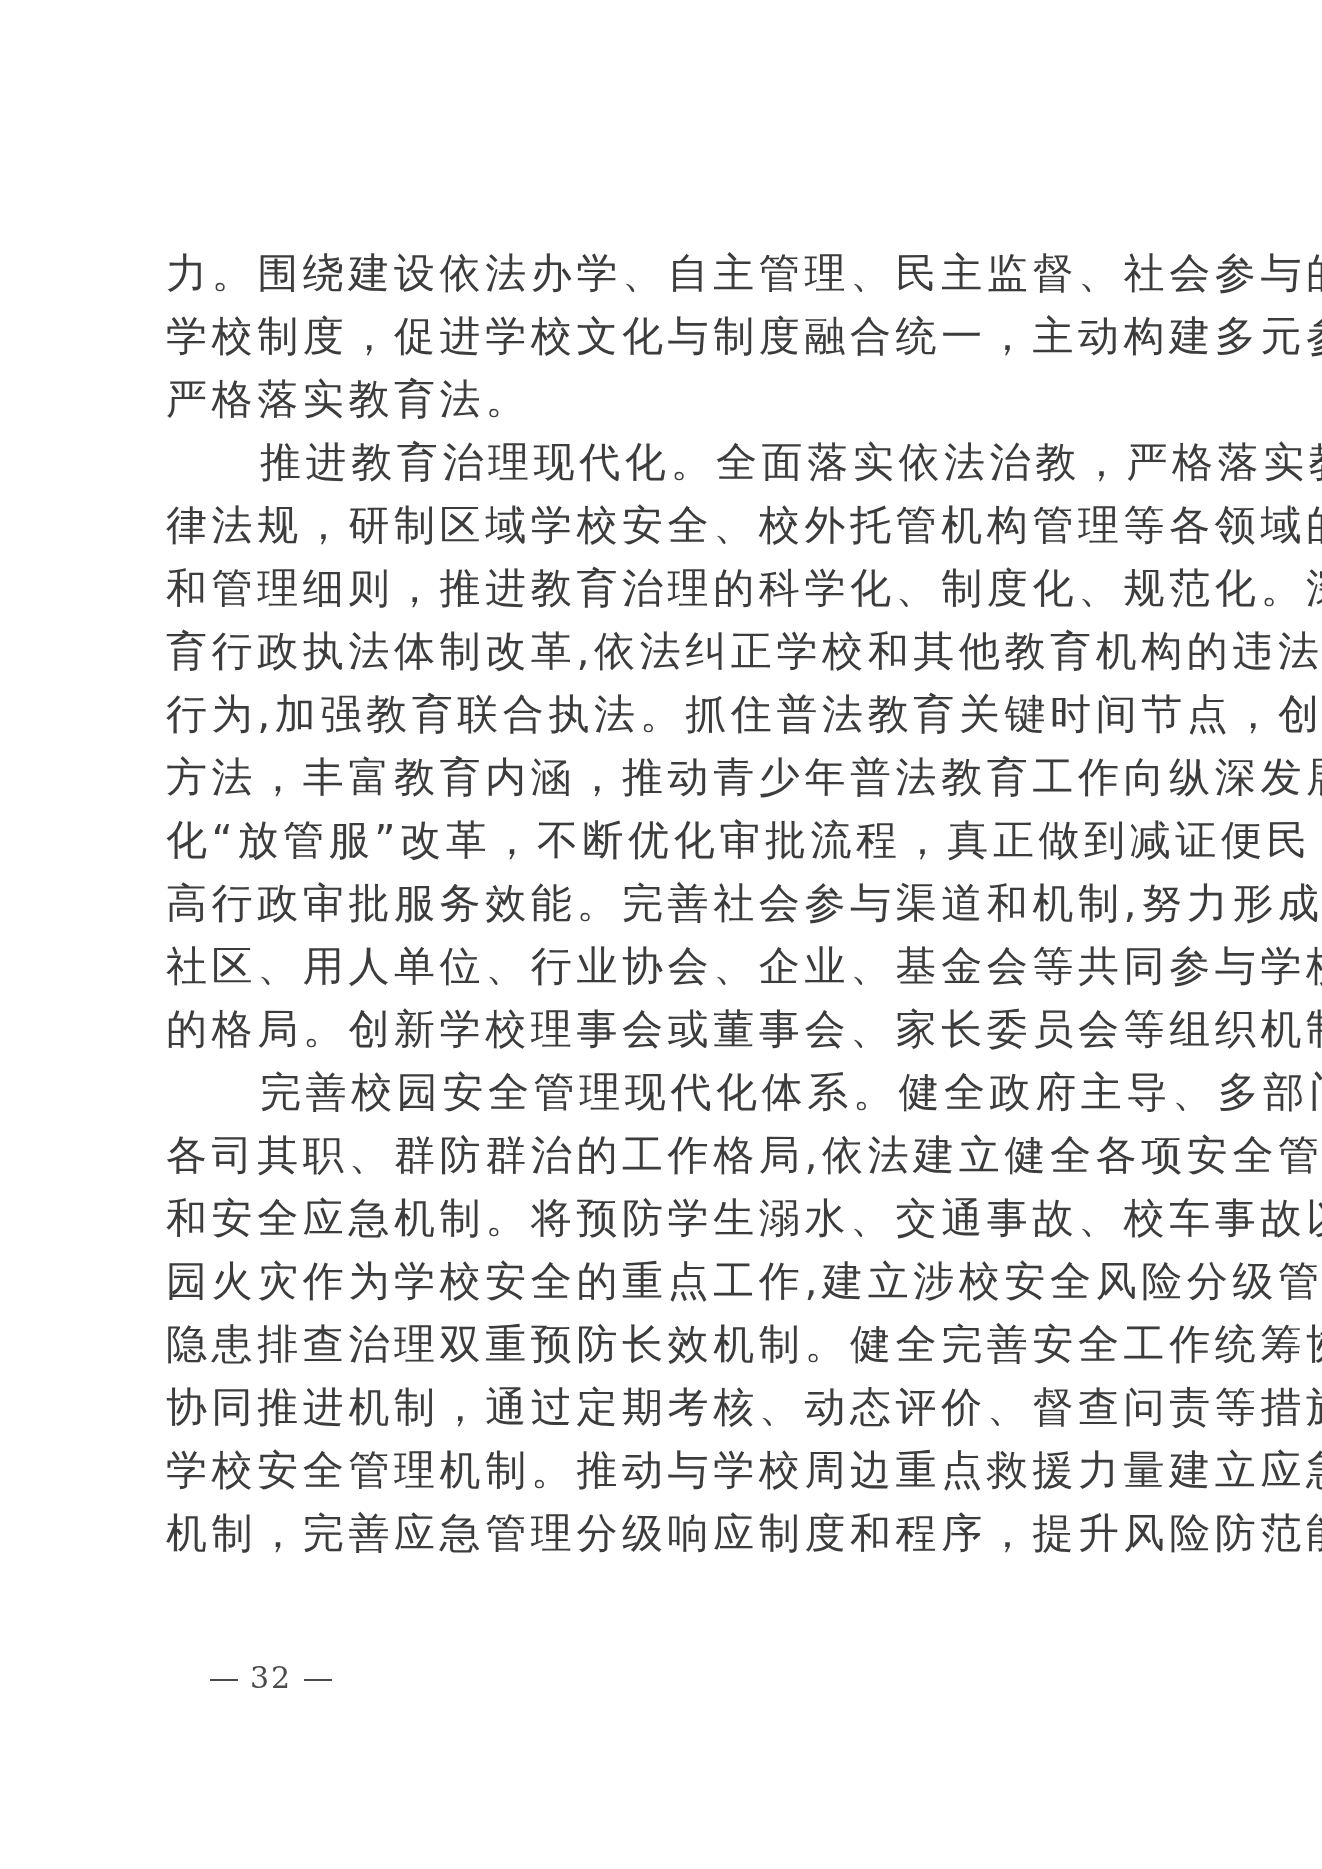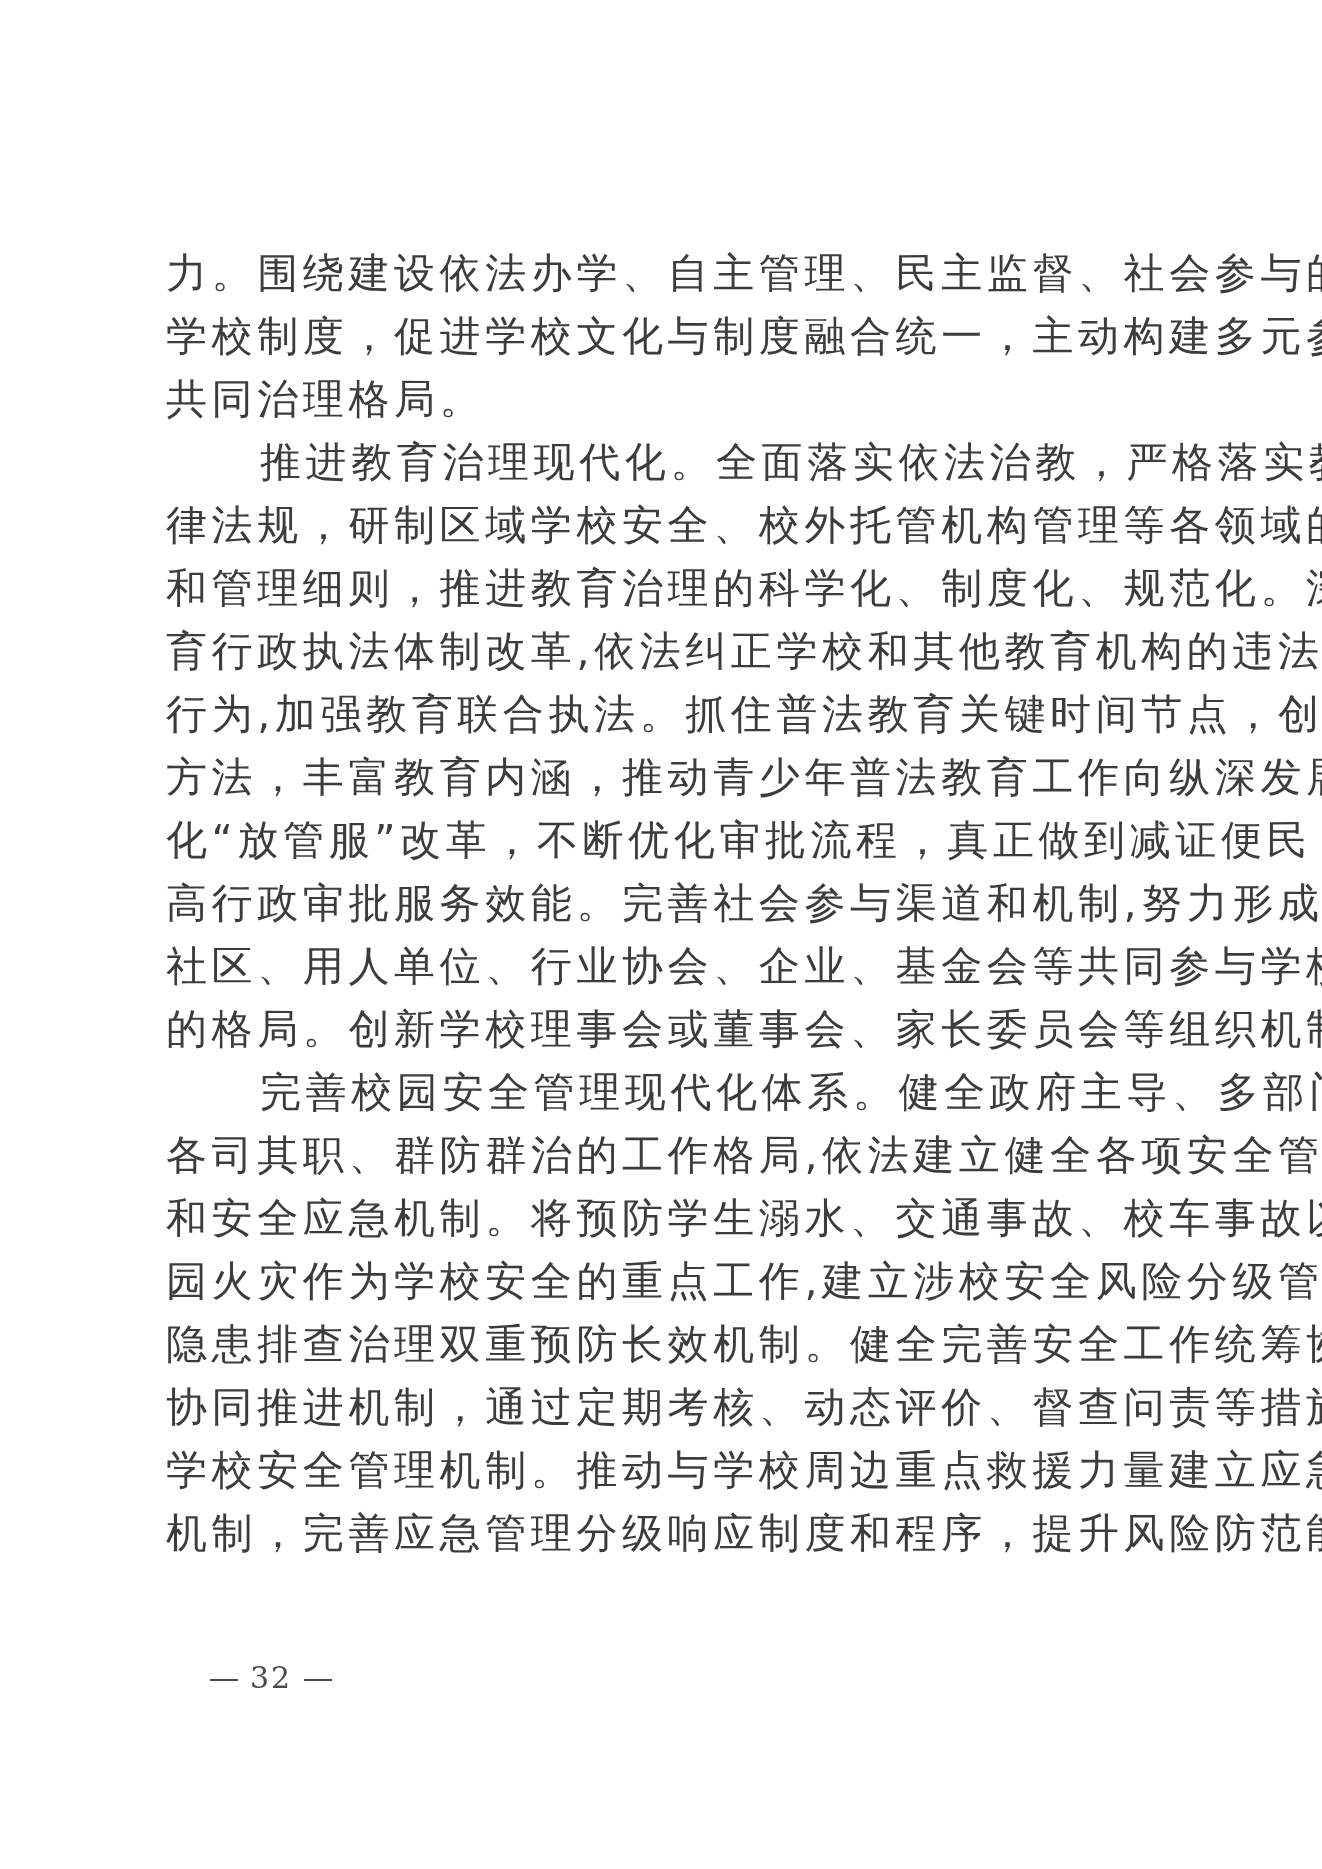--- a/index.html
+++ b/index.html
@@ -61,21 +61,21 @@
   </style>
 </head>
 <body>
 
 <div class="page">
   <div class="body-text">
 
     <div>
       <div class="line">力。围绕建设依法办学、自主管理、民主监督、社会参与的现代</div>
       <div class="line">学校制度，促进学校文化与制度融合统一，主动构建多元参与的</div>
-      <div class="line">共同治理格局。</div>
+      <div class="line">严格落实教育法。</div>
     </div>
 
     <div>
       <div class="line indent">推进教育治理现代化。全面落实依法治教，严格落实教育法</div>
       <div class="line">律法规，研制区域学校安全、校外托管机构管理等各领域的规章</div>
       <div class="line">和管理细则，推进教育治理的科学化、制度化、规范化。深化教</div>
       <div class="line">育行政执法体制改革,依法纠正学校和其他教育机构的违法违规</div>
       <div class="line">行为,加强教育联合执法。抓住普法教育关键时间节点，创新教育</div>
       <div class="line">方法，丰富教育内涵，推动青少年普法教育工作向纵深发展。深</div>
       <div class="line">化“放管服”改革，不断优化审批流程，真正做到减证便民，提</div>

